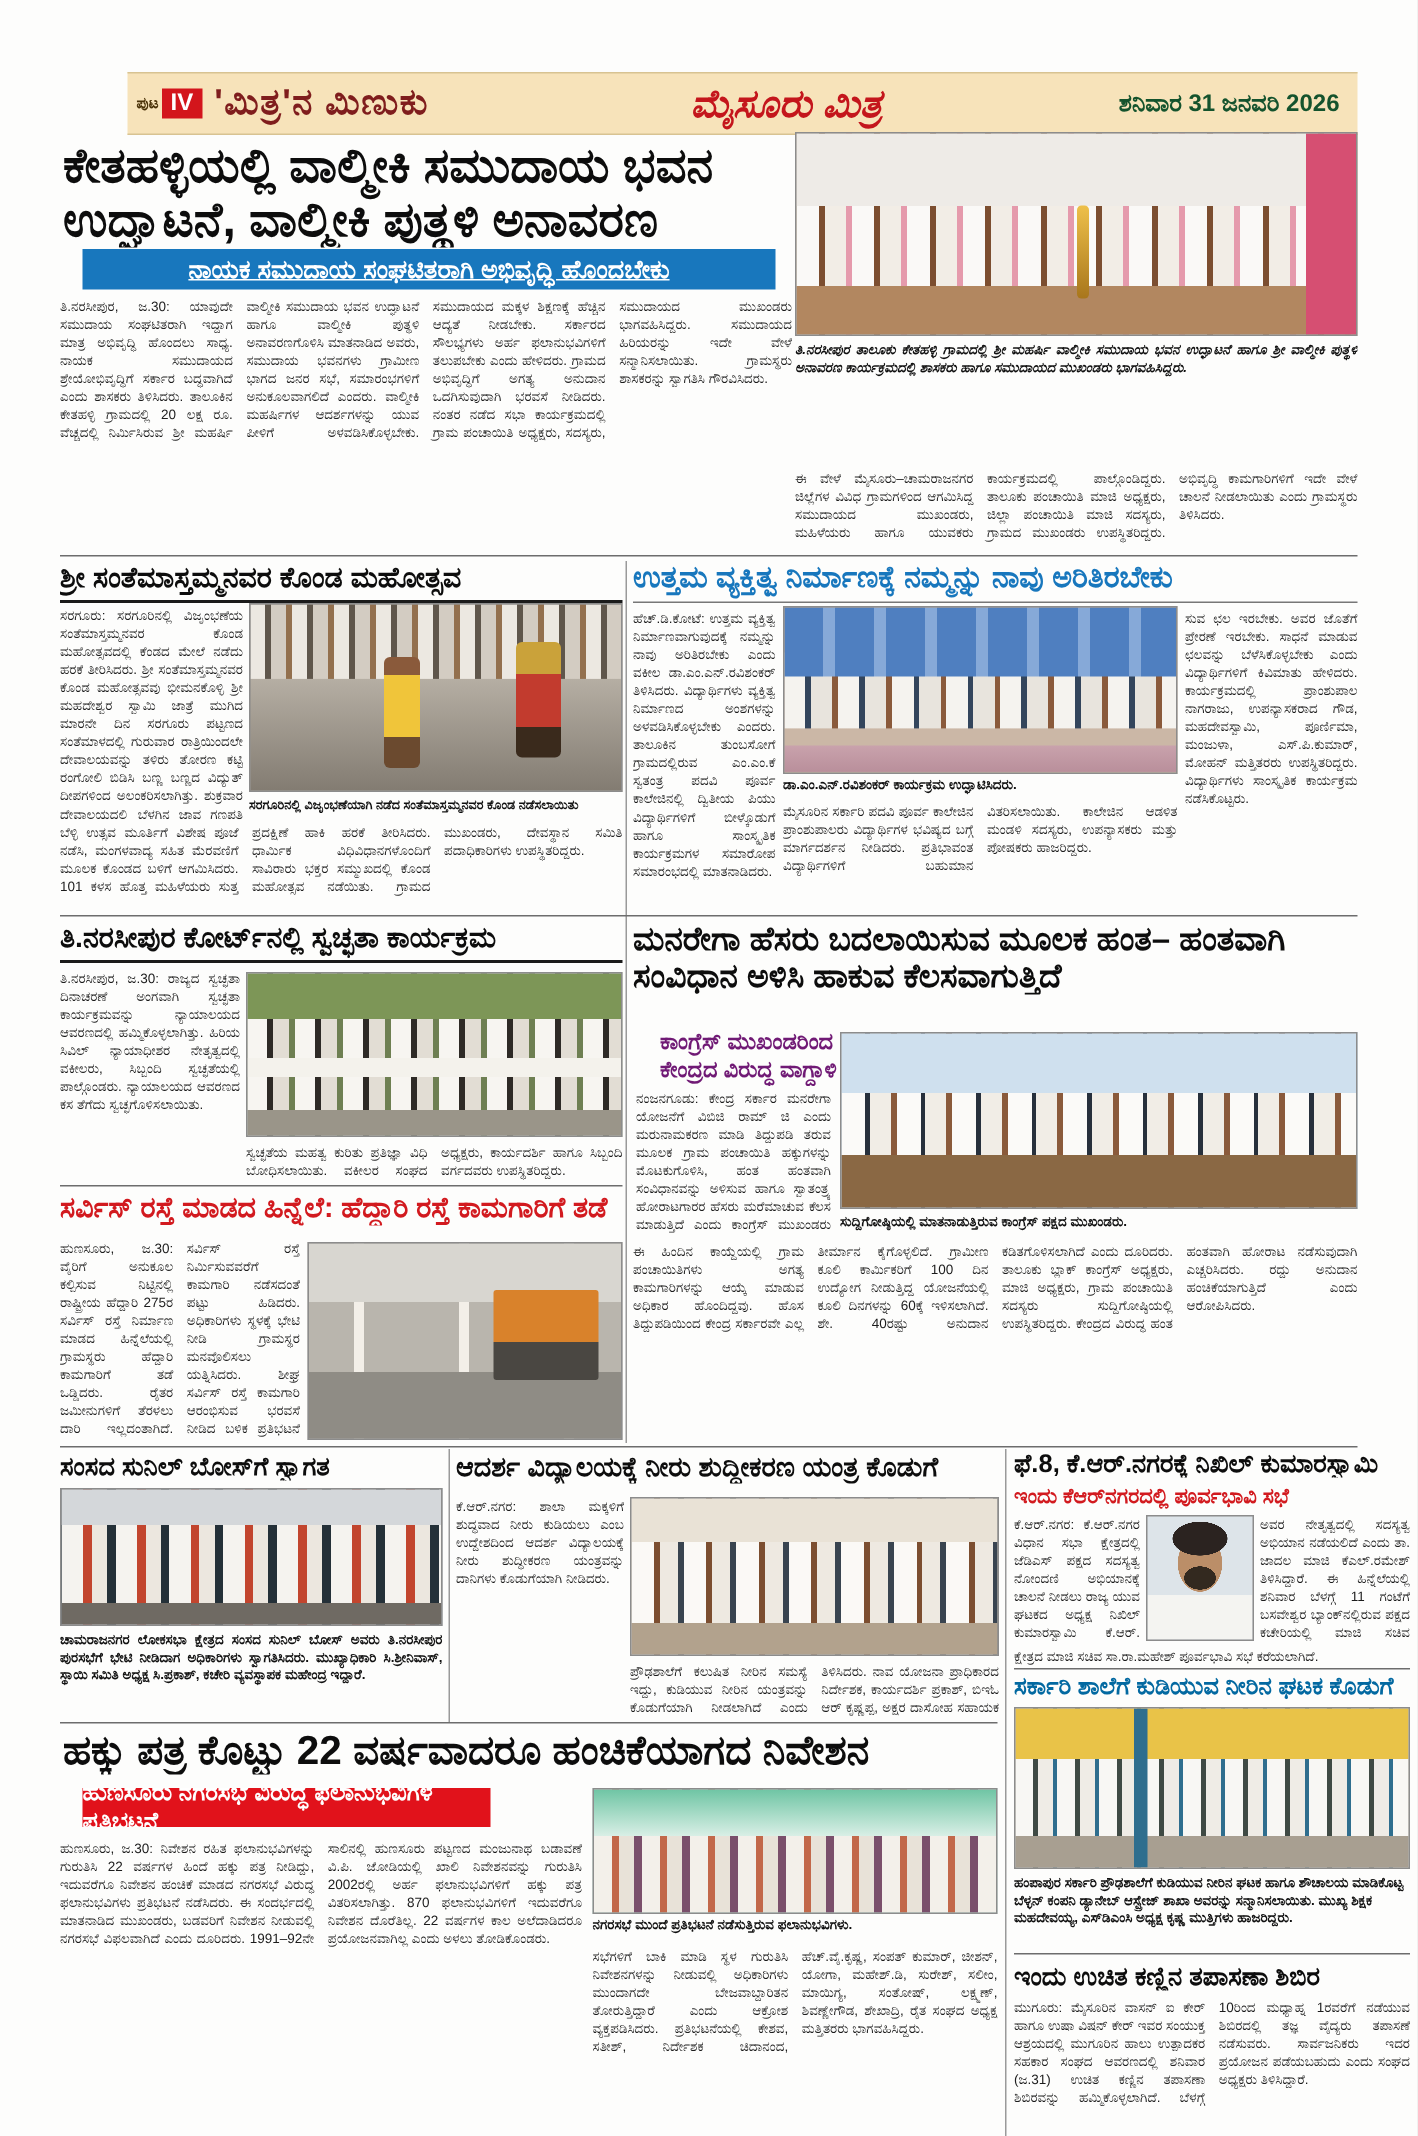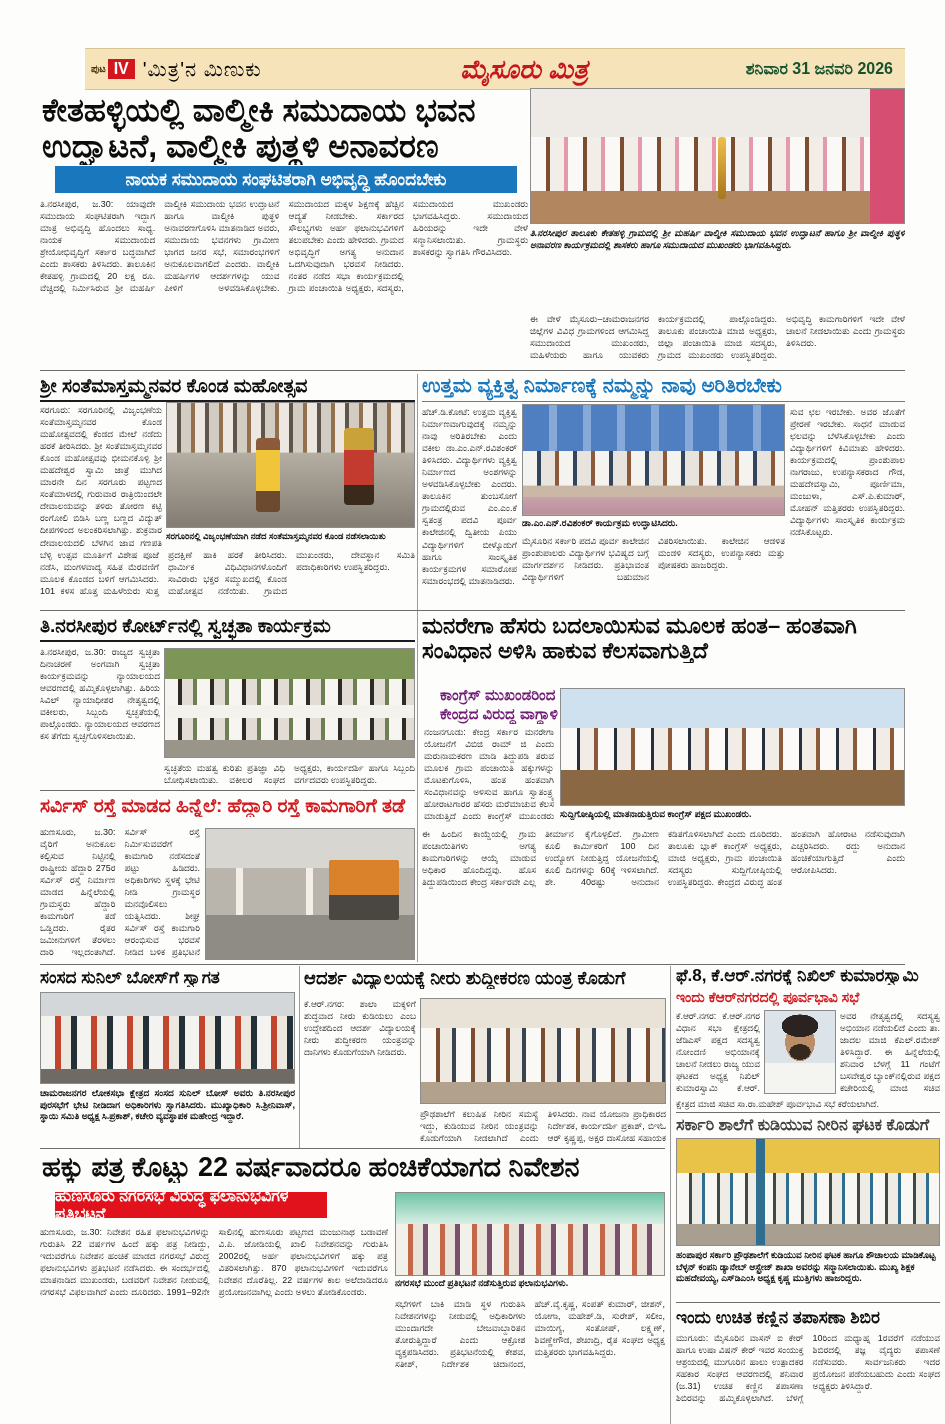--- a/index.html
+++ b/index.html
@@ -15,21 +15,21 @@
   .cap{font-size:9px;font-weight:bold;color:#101010;line-height:1.3;}
   .center{text-align:left;}
   .rule-h{background:#6d6d6d;height:1px;}
   .rule-v{background:#9a9a9a;width:1px;}
   .photo{border:1px solid #8c8c8c;box-sizing:border-box;}
   .bar{display:flex;align-items:center;justify-content:center;color:#fff;font-weight:bold;}
   
   #hdr{display:flex;align-items:center;background:#f7e3ba;border-top:1px solid #d8c392;border-bottom:1px solid #d8c392;}
   #hdr .pgword{font-size:10px;font-weight:bold;color:#4a3208;margin:0 2px 0 6px;}
   #hdr .pgbox{background:#d3151c;color:#fff;font-weight:bold;font-size:16px;padding:2px 6px;line-height:1;}
-  #hdr .coltitle{font-size:20px;font-weight:normal;color:#000000;margin-left:8px;letter-spacing:1px;}
+  #hdr .coltitle{font-size:24px;font-weight:bold;color:#7f1d1d;margin-left:8px;letter-spacing:1px;}
   #hdr .mast{position:absolute;left:52%;transform:translateX(-40%);font-size:26px;font-weight:bold;color:#c4161c;font-style:italic;}
   #hdr .dt{margin-left:auto;margin-right:12px;font-size:16px;font-weight:bold;color:#14532d;}
   
   .p1{background-color:#cdb79a;background-image:
       linear-gradient(90deg,rgba(0,0,0,0) 0 91%,#d64f72 91%),
       linear-gradient(180deg,#eeebe7 0 36%,rgba(0,0,0,0) 36%),
       linear-gradient(180deg,rgba(0,0,0,0) 0 76%,#b28760 76%),
       repeating-linear-gradient(90deg,#faf9f7 0 15px,#7c4e30 15px 19px,#f2ede6 19px 33px,#e59aac 33px 37px);}
   .lamp{position:absolute;left:50%;top:36%;width:8px;height:46%;background:linear-gradient(180deg,#eec04a,#a8761c);border-radius:3px;}
   .p2{background-color:#a29a8e;background-image:
@@ -88,21 +88,21 @@
 
   <div id="hdr" class="abs" style="left:85px;top:48px;width:820px;height:40px;">
     <span class="pgword">ಪುಟ</span>
     <span class="pgbox">IV</span>
     <span class="coltitle">'ಮಿತ್ರ'ನ ಮಿಣುಕು</span>
     <span class="mast">ಮೈಸೂರು ಮಿತ್ರ</span>
     <span class="dt">ಶನಿವಾರ 31 ಜನವರಿ 2026</span>
   </div>
 
   <div class="abs hl" style="left:42px;top:92px;width:492px;font-size:32px;">ಕೇತಹಳ್ಳಿಯಲ್ಲಿ ವಾಲ್ಮೀಕಿ ಸಮುದಾಯ ಭವನ ಉದ್ಘಾಟನೆ, ವಾಲ್ಮೀಕಿ ಪುತ್ಥಳಿ ಅನಾವರಣ</div>
-  <div class="abs bar" style="left:55px;top:166px;width:462px;height:27px;background:#1877bd;font-size:17px;">ನಾಯಕ ಸಮುದಾಯ ಸಂಘಟಿತರಾಗಿ ಅಭಿವೃದ್ಧಿ ಹೊಂದಬೇಕು</div>
+  <div class="abs bar" style="left:55px;top:166px;width:462px;height:27px;background:#1877bd;font-size:17px;text-decoration:underline;">ನಾಯಕ ಸಮುದಾಯ ಸಂಘಟಿತರಾಗಿ ಅಭಿವೃದ್ಧಿ ಹೊಂದಬೇಕು</div>
   <div class="abs photo p1" style="left:530px;top:88px;width:375px;height:136px;">
     <span class="lamp"></span>
   </div>
   <div class="abs cap" style="left:530px;top:228px;width:375px;height:40px;text-align:justify;font-style:italic;">ತಿ.ನರಸೀಪುರ ತಾಲೂಕು ಕೇತಹಳ್ಳಿ ಗ್ರಾಮದಲ್ಲಿ ಶ್ರೀ ಮಹರ್ಷಿ ವಾಲ್ಮೀಕಿ ಸಮುದಾಯ ಭವನ ಉದ್ಘಾಟನೆ ಹಾಗೂ ಶ್ರೀ ವಾಲ್ಮೀಕಿ ಪುತ್ಥಳಿ ಅನಾವರಣ ಕಾರ್ಯಕ್ರಮದಲ್ಲಿ ಶಾಸಕರು ಹಾಗೂ ಸಮುದಾಯದ ಮುಖಂಡರು ಭಾಗವಹಿಸಿದ್ದರು.</div>
   <div class="abs bt c4" style="left:40px;top:198px;width:488px;height:170px;">ತಿ.ನರಸೀಪುರ, ಜ.30: ಯಾವುದೇ ಸಮುದಾಯ ಸಂಘಟಿತರಾಗಿ ಇದ್ದಾಗ ಮಾತ್ರ ಅಭಿವೃದ್ಧಿ ಹೊಂದಲು ಸಾಧ್ಯ. ನಾಯಕ ಸಮುದಾಯದ ಶ್ರೇಯೋಭಿವೃದ್ಧಿಗೆ ಸರ್ಕಾರ ಬದ್ಧವಾಗಿದೆ ಎಂದು ಶಾಸಕರು ತಿಳಿಸಿದರು. ತಾಲೂಕಿನ ಕೇತಹಳ್ಳಿ ಗ್ರಾಮದಲ್ಲಿ 20 ಲಕ್ಷ ರೂ. ವೆಚ್ಚದಲ್ಲಿ ನಿರ್ಮಿಸಿರುವ ಶ್ರೀ ಮಹರ್ಷಿ ವಾಲ್ಮೀಕಿ ಸಮುದಾಯ ಭವನ ಉದ್ಘಾಟನೆ ಹಾಗೂ ವಾಲ್ಮೀಕಿ ಪುತ್ಥಳಿ ಅನಾವರಣಗೊಳಿಸಿ ಮಾತನಾಡಿದ ಅವರು, ಸಮುದಾಯ ಭವನಗಳು ಗ್ರಾಮೀಣ ಭಾಗದ ಜನರ ಸಭೆ, ಸಮಾರಂಭಗಳಿಗೆ ಅನುಕೂಲವಾಗಲಿದೆ ಎಂದರು. ವಾಲ್ಮೀಕಿ ಮಹರ್ಷಿಗಳ ಆದರ್ಶಗಳನ್ನು ಯುವ ಪೀಳಿಗೆ ಅಳವಡಿಸಿಕೊಳ್ಳಬೇಕು. ಸಮುದಾಯದ ಮಕ್ಕಳ ಶಿಕ್ಷಣಕ್ಕೆ ಹೆಚ್ಚಿನ ಆದ್ಯತೆ ನೀಡಬೇಕು. ಸರ್ಕಾರದ ಸೌಲಭ್ಯಗಳು ಅರ್ಹ ಫಲಾನುಭವಿಗಳಿಗೆ ತಲುಪಬೇಕು ಎಂದು ಹೇಳಿದರು. ಗ್ರಾಮದ ಅಭಿವೃದ್ಧಿಗೆ ಅಗತ್ಯ ಅನುದಾನ ಒದಗಿಸುವುದಾಗಿ ಭರವಸೆ ನೀಡಿದರು. ನಂತರ ನಡೆದ ಸಭಾ ಕಾರ್ಯಕ್ರಮದಲ್ಲಿ ಗ್ರಾಮ ಪಂಚಾಯಿತಿ ಅಧ್ಯಕ್ಷರು, ಸದಸ್ಯರು, ಸಮುದಾಯದ ಮುಖಂಡರು ಭಾಗವಹಿಸಿದ್ದರು. ಸಮುದಾಯದ ಹಿರಿಯರನ್ನು ಇದೇ ವೇಳೆ ಸನ್ಮಾನಿಸಲಾಯಿತು. ಗ್ರಾಮಸ್ಥರು ಶಾಸಕರನ್ನು ಸ್ವಾಗತಿಸಿ ಗೌರವಿಸಿದರು.</div>
   <div class="abs bt c3" style="left:530px;top:270px;width:375px;height:98px;margin-top:43px;">ಈ ವೇಳೆ ಮೈಸೂರು–ಚಾಮರಾಜನಗರ ಜಿಲ್ಲೆಗಳ ವಿವಿಧ ಗ್ರಾಮಗಳಿಂದ ಆಗಮಿಸಿದ್ದ ಸಮುದಾಯದ ಮುಖಂಡರು, ಮಹಿಳೆಯರು ಹಾಗೂ ಯುವಕರು ಕಾರ್ಯಕ್ರಮದಲ್ಲಿ ಪಾಲ್ಗೊಂಡಿದ್ದರು. ತಾಲೂಕು ಪಂಚಾಯಿತಿ ಮಾಜಿ ಅಧ್ಯಕ್ಷರು, ಜಿಲ್ಲಾ ಪಂಚಾಯಿತಿ ಮಾಜಿ ಸದಸ್ಯರು, ಗ್ರಾಮದ ಮುಖಂಡರು ಉಪಸ್ಥಿತರಿದ್ದರು. ಅಭಿವೃದ್ಧಿ ಕಾಮಗಾರಿಗಳಿಗೆ ಇದೇ ವೇಳೆ ಚಾಲನೆ ನೀಡಲಾಯಿತು ಎಂದು ಗ್ರಾಮಸ್ಥರು ತಿಳಿಸಿದರು.</div>
 
   <div class="abs rule-h" style="left:40px;top:370px;width:865px;"></div>
 
   <div class="abs hl hl-rule" style="left:40px;top:375px;width:375px;font-size:19px;">ಶ್ರೀ ಸಂತೆಮಾಸ್ತಮ್ಮನವರ ಕೊಂಡ ಮಹೋತ್ಸವ</div>
@@ -162,21 +162,21 @@
 
   <div class="abs hl center" style="left:676px;top:966px;width:264px;font-size:17px;">ಫೆ.8, ಕೆ.ಆರ್.ನಗರಕ್ಕೆ ನಿಖಿಲ್ ಕುಮಾರಸ್ವಾಮಿ</div>
   <div class="abs hl center" style="left:676px;top:990px;width:264px;font-size:14px;color:#d21a1f;">ಇಂದು ಕೆಆರ್‌ನಗರದಲ್ಲಿ ಪೂರ್ವಭಾವಿ ಸಭೆ</div>
   <div class="abs bt" style="left:676px;top:1010px;width:84px;height:86px;">ಕೆ.ಆರ್.ನಗರ: ಕೆ.ಆರ್.ನಗರ ವಿಧಾನ ಸಭಾ ಕ್ಷೇತ್ರದಲ್ಲಿ ಜೆಡಿಎಸ್ ಪಕ್ಷದ ಸದಸ್ಯತ್ವ ನೋಂದಣಿ ಅಭಿಯಾನಕ್ಕೆ ಚಾಲನೆ ನೀಡಲು ರಾಜ್ಯ ಯುವ ಘಟಕದ ಅಧ್ಯಕ್ಷ ನಿಖಿಲ್ ಕುಮಾರಸ್ವಾಮಿ ಕೆ.ಆರ್. ನಗರ ಪಟ್ಟಣಕ್ಕೆ ಫೆ.8ರಂದು ಭಾನುವಾರ ಆಗಮಿಸಲಿದ್ದಾರೆ.</div>
   <div class="abs photo p9" style="left:764px;top:1010px;width:72px;height:84px;"></div>
   <div class="abs bt" style="left:840px;top:1010px;width:100px;height:86px;">ಅವರ ನೇತೃತ್ವದಲ್ಲಿ ಸದಸ್ಯತ್ವ ಅಭಿಯಾನ ನಡೆಯಲಿದೆ ಎಂದು ತಾ. ಜಾದಲ ಮಾಜಿ ಕೆಎಲ್.ರಮೇಶ್ ತಿಳಿಸಿದ್ದಾರೆ. ಈ ಹಿನ್ನೆಲೆಯಲ್ಲಿ ಶನಿವಾರ ಬೆಳಗ್ಗೆ 11 ಗಂಟೆಗೆ ಬಸವೇಶ್ವರ ಬ್ಯಾಂಕ್‌ನಲ್ಲಿರುವ ಪಕ್ಷದ ಕಚೇರಿಯಲ್ಲಿ ಮಾಜಿ ಸಚಿವ ಸಾ.ರಾ.ಮಹೇಶ್ ಅವರ ಅಧ್ಯಕ್ಷತೆಯಲ್ಲಿ</div>
   <div class="abs bt" style="left:676px;top:1098px;width:264px;height:12px;">ಕ್ಷೇತ್ರದ ಮಾಜಿ ಸಚಿವ ಸಾ.ರಾ.ಮಹೇಶ್ ಪೂರ್ವಭಾವಿ ಸಭೆ ಕರೆಯಲಾಗಿದೆ.</div>
 
   <div class="abs rule-h" style="left:676px;top:1112px;width:264px;"></div>
 
-  <div class="abs hl center" style="left:676px;top:1116px;width:264px;font-size:16px;color:#404040;">ಸರ್ಕಾರಿ ಶಾಲೆಗೆ ಕುಡಿಯುವ ನೀರಿನ ಘಟಕ ಕೊಡುಗೆ</div>
+  <div class="abs hl center" style="left:676px;top:1116px;width:264px;font-size:16px;color:#0369a1;">ಸರ್ಕಾರಿ ಶಾಲೆಗೆ ಕುಡಿಯುವ ನೀರಿನ ಘಟಕ ಕೊಡುಗೆ</div>
   <div class="abs photo p10" style="left:676px;top:1138px;width:264px;height:108px;">
     <span class="pillar"></span>
   </div>
   <div class="abs cap center" style="left:676px;top:1250px;width:264px;height:48px;">ಹಂಪಾಪುರ ಸರ್ಕಾರಿ ಪ್ರೌಢಶಾಲೆಗೆ ಕುಡಿಯುವ ನೀರಿನ ಘಟಕ ಹಾಗೂ ಶೌಚಾಲಯ ಮಾಡಿಕೊಟ್ಟ ಬೆಳ್ಳನ್ ಕಂಪನಿ ಡ್ಯಾನೇಬ್ ಆಸ್ಟ್ರೇಜ್ ಶಾಖಾ ಅವರನ್ನು ಸನ್ಮಾನಿಸಲಾಯಿತು. ಮುಖ್ಯ ಶಿಕ್ಷಕ ಮಹದೇವಯ್ಯ, ಎಸ್‌ಡಿಎಂಸಿ ಅಧ್ಯಕ್ಷ ಕೃಷ್ಣ ಮುತ್ತಿಗಳು ಹಾಜರಿದ್ದರು.</div>
 
   <div class="abs rule-h" style="left:676px;top:1302px;width:264px;"></div>
 
   <div class="abs hl center" style="left:676px;top:1308px;width:264px;font-size:17px;">ಇಂದು ಉಚಿತ ಕಣ್ಣಿನ ತಪಾಸಣಾ ಶಿಬಿರ</div>
   <div class="abs bt c2" style="left:676px;top:1332px;width:264px;height:90px;">ಮುಗೂರು: ಮೈಸೂರಿನ ವಾಸನ್ ಐ ಕೇರ್ ಹಾಗೂ ಉಷಾ ವಿಷನ್ ಕೇರ್ ಇವರ ಸಂಯುಕ್ತ ಆಶ್ರಯದಲ್ಲಿ ಮುಗೂರಿನ ಹಾಲು ಉತ್ಪಾದಕರ ಸಹಕಾರ ಸಂಘದ ಆವರಣದಲ್ಲಿ ಶನಿವಾರ (ಜ.31) ಉಚಿತ ಕಣ್ಣಿನ ತಪಾಸಣಾ ಶಿಬಿರವನ್ನು ಹಮ್ಮಿಕೊಳ್ಳಲಾಗಿದೆ. ಬೆಳಗ್ಗೆ 10ರಿಂದ ಮಧ್ಯಾಹ್ನ 1ರವರೆಗೆ ನಡೆಯುವ ಶಿಬಿರದಲ್ಲಿ ತಜ್ಞ ವೈದ್ಯರು ತಪಾಸಣೆ ನಡೆಸುವರು. ಸಾರ್ವಜನಿಕರು ಇದರ ಪ್ರಯೋಜನ ಪಡೆಯಬಹುದು ಎಂದು ಸಂಘದ ಅಧ್ಯಕ್ಷರು ತಿಳಿಸಿದ್ದಾರೆ.</div>
 

